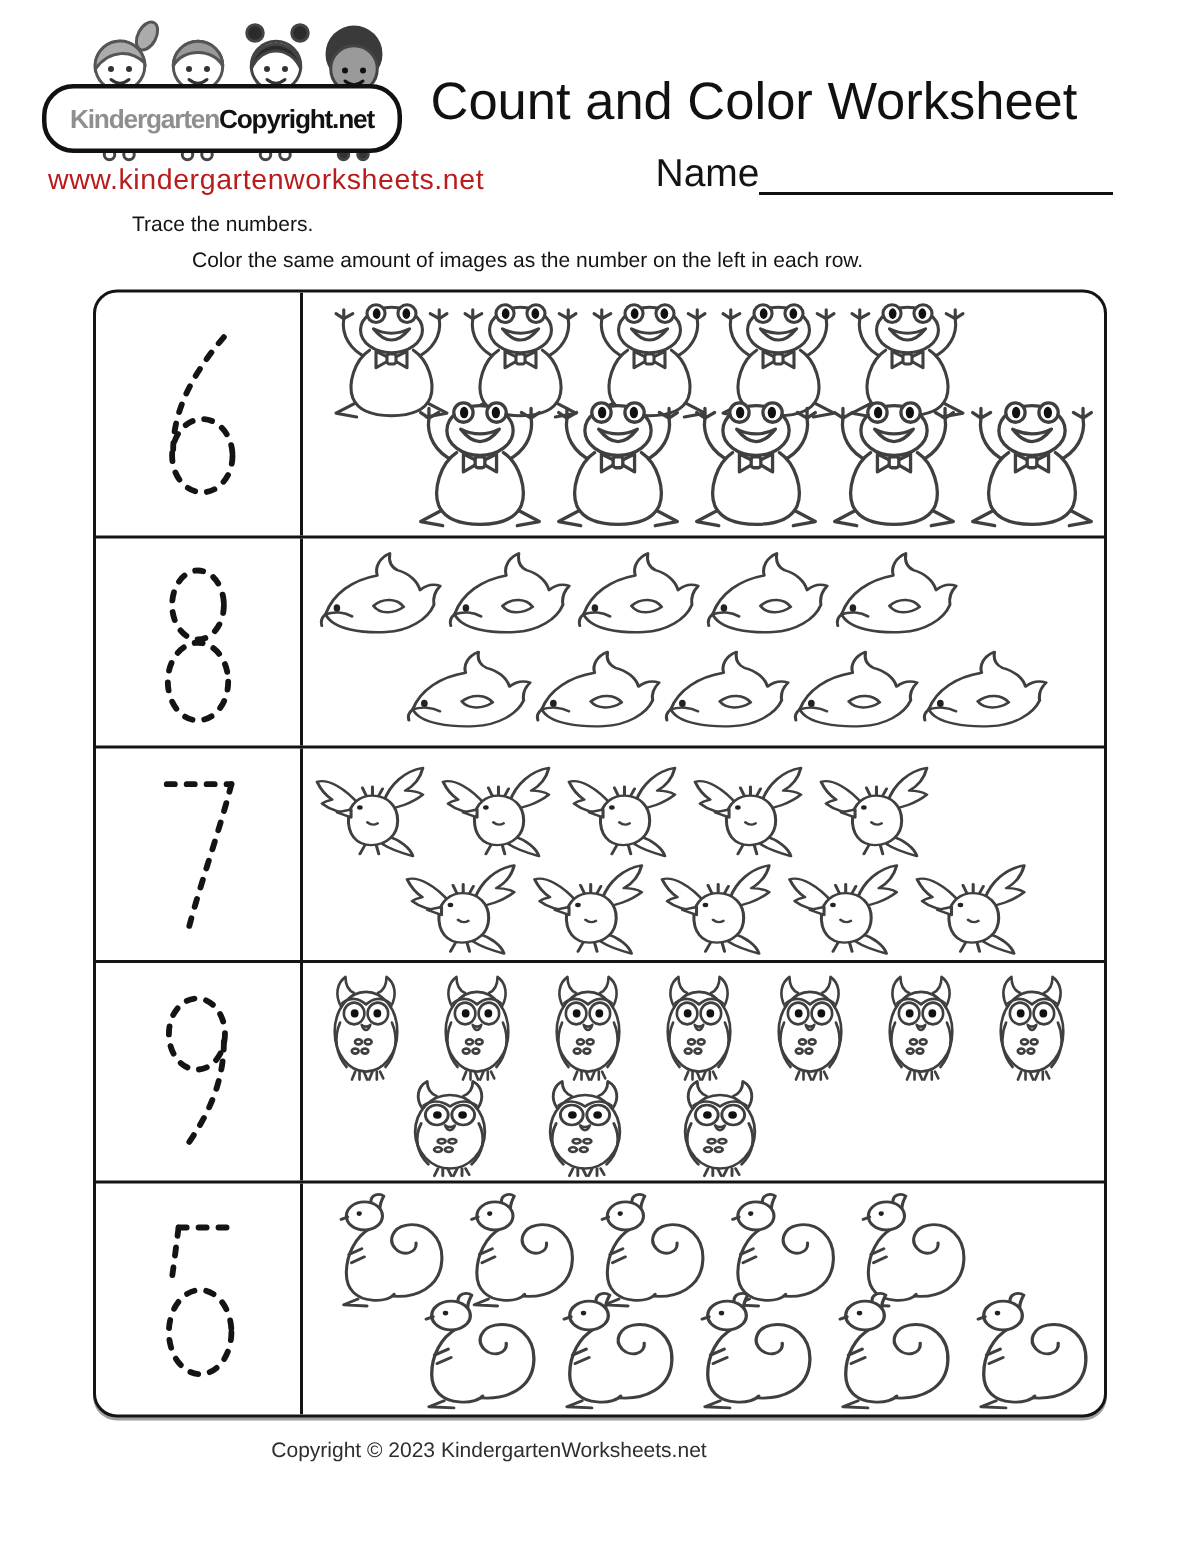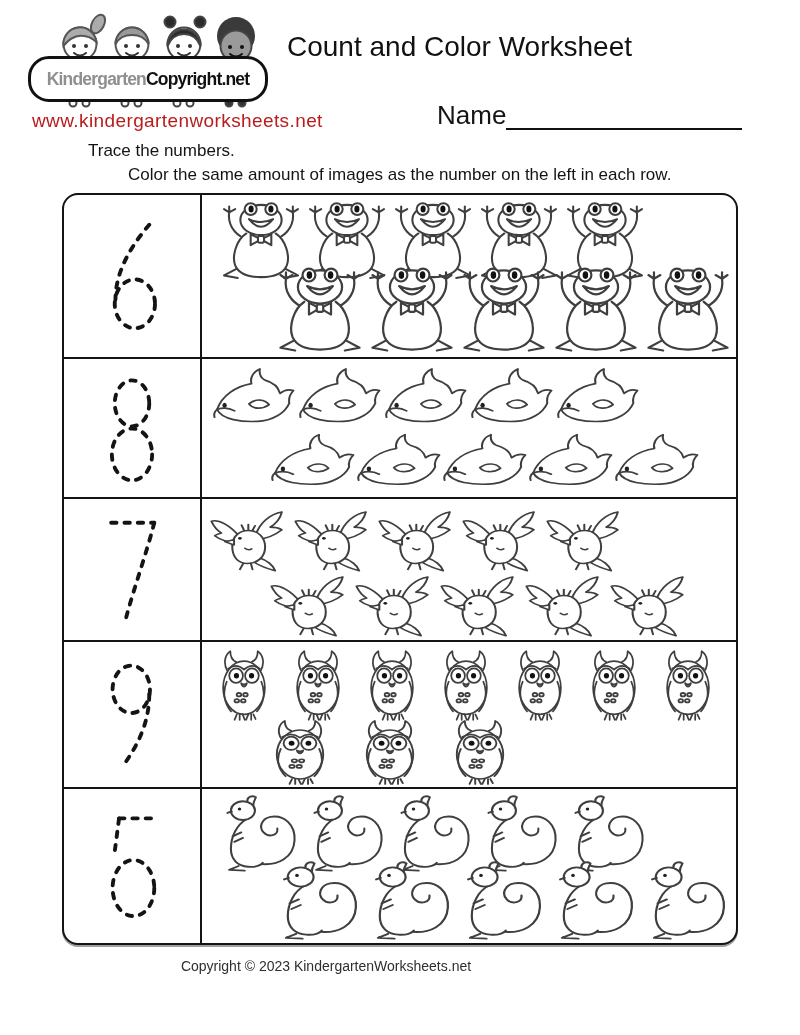--- a/index.html
+++ b/index.html
@@ -14,27 +14,27 @@
   #logo-banner{
     left:28px;top:56px;width:240px;height:46px;box-sizing:border-box;
     border:3px solid #111;border-radius:21px;background:#fff;z-index:2;
     display:flex;align-items:center;justify-content:center;white-space:nowrap;
   }
   #logo-banner .t1{color:#8f8f8f;font-weight:bold;font-size:17.5px;letter-spacing:-0.8px;}
   #logo-banner .t2{color:#111;font-weight:bold;font-size:17.5px;letter-spacing:-0.8px;}
   #logo-url{left:32px;top:110px;font-size:19px;color:#b91c1c;letter-spacing:0.4px;}
 
   
-  #page-title{left:287px;top:31px;font-size:28px;color:#111;}
+  #page-title{left:287px;top:48px;font-size:35px;color:#111;}
   #name-wrap{left:437px;top:100px;display:flex;align-items:center;}
   #name-label{font-size:26px;}
   #name-line{width:236px;height:26px;border-bottom:2px solid #111;}
 
   
-  .instr{left:88px;font-size:17px;color:#141414;}
+  .instr{left:88px;font-size:14px;color:#141414;}
   #instr1{top:141px;}
   #instr2{top:165px;margin-left:40px;}
 
   
   #wtable{
     left:62px;top:193px;width:676px;height:752px;box-sizing:border-box;
     border:2px solid #141414;border-radius:16px;overflow:hidden;
     display:flex;flex-direction:column;background:#fff;box-shadow:0 2px 0 #9f9f9f;
   }
   .w-row{display:flex;border-bottom:2px solid #141414;box-sizing:border-box;flex:none;}

